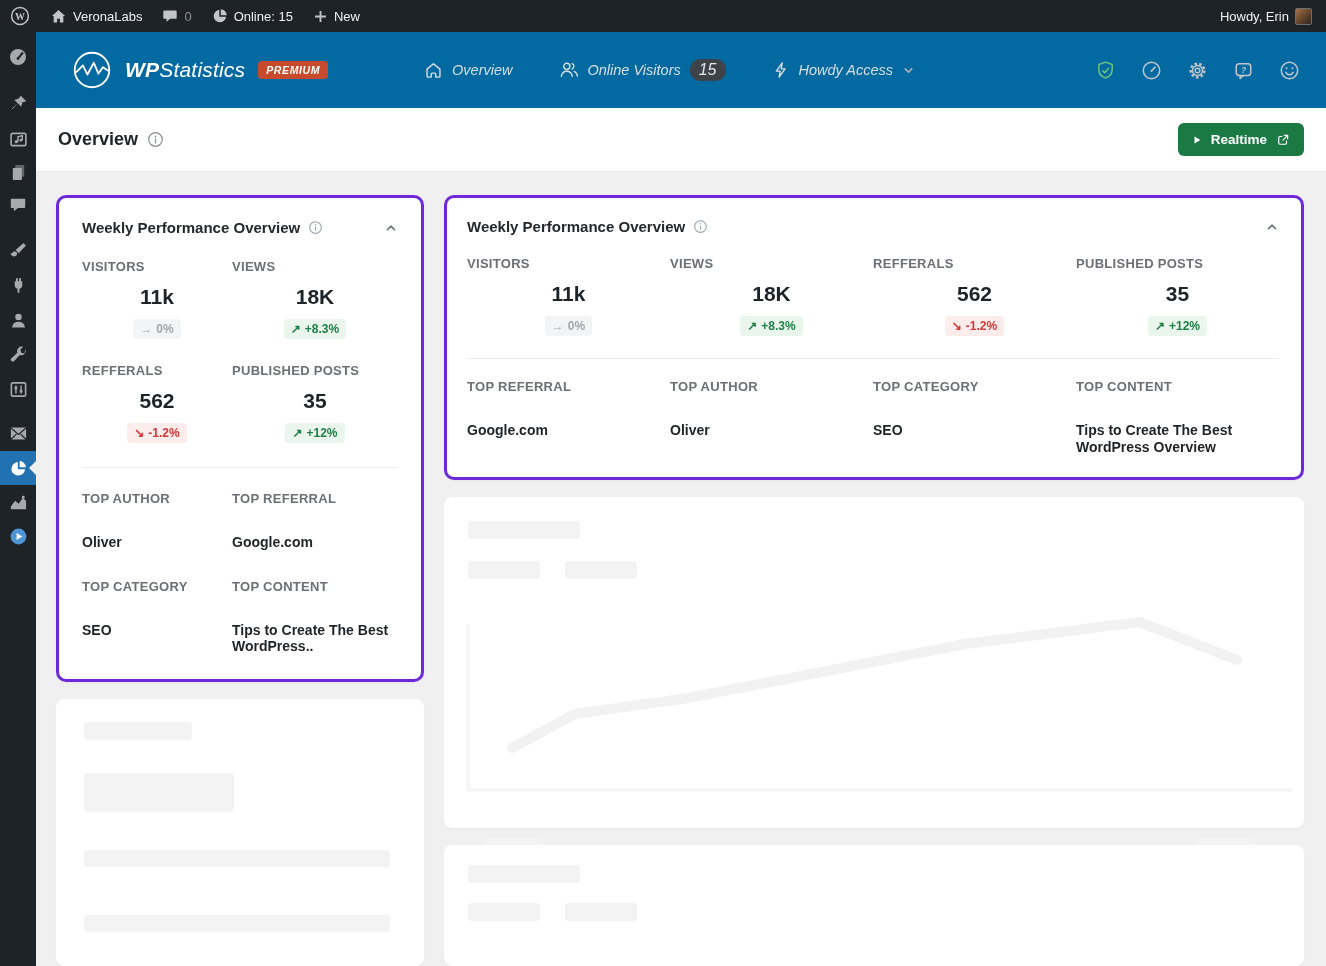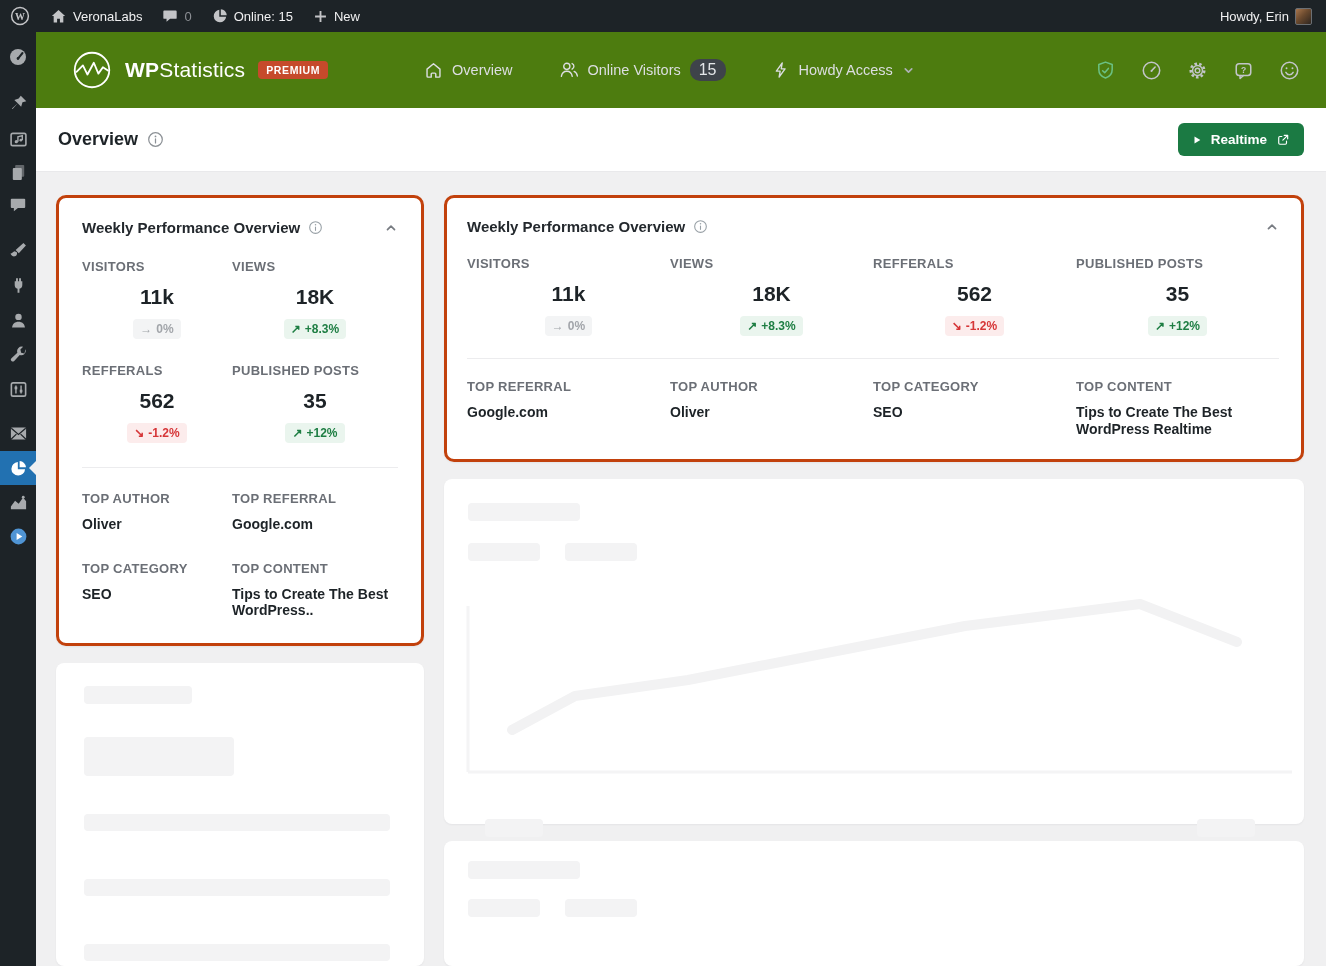--- a/index.html
+++ b/index.html
@@ -21,21 +21,21 @@
   .sidebar { position:absolute; top:32px; left:0; width:36px; height:934px; background:#1d2327; z-index:8; }
   .sb-item { position:absolute; left:0; width:36px; height:34px; display:flex; align-items:center;
     justify-content:center; color:#a7aaad; cursor:pointer; }
   .sb-item.active { background:#2271b1; }
   .sb-item.active::after { content:""; position:absolute; right:0; top:50%; transform:translateY(-50%);
     width:0; height:0; border:7px solid transparent; border-left-width:0; border-right-color:#f0f0f1; }
 
   
   .main { position:absolute; top:32px; left:36px; width:1290px; height:934px; }
 
-  .wps-header { height:76px; background:#4d7c0f; display:flex; align-items:center; padding:0 26px 0 36px; }
+  .wps-header { height:76px; background:#0369a1; display:flex; align-items:center; padding:0 26px 0 36px;font-style:italic; }
   .brand { display:flex; align-items:center; gap:13px; }
   .brand-text { font-size:21px; color:#fff; letter-spacing:.2px; }
   .brand-text .bold { font-weight:700; }
   .brand-text .light { font-weight:400; }
   .premium-badge { background:#c64a2b; color:#fff; font-size:10.5px; font-weight:700; letter-spacing:.6px;
     padding:3px 8px; border-radius:4px; }
   .wps-nav { display:flex; align-items:center; gap:46px; margin-left:96px; }
   .nav-item { display:flex; align-items:center; gap:9px; color:#dcdee1; font-size:14.5px; cursor:pointer; }
   .nav-badge { background:#3e434a; color:#e4e6e9; font-size:16px; padding:2px 9px; border-radius:10px; }
   .wps-utils { margin-left:auto; display:flex; align-items:center; gap:25px; }
@@ -49,21 +49,21 @@
     color:#fff; border:none; border-radius:6px; padding:9px 14px; font-size:13.5px; font-weight:700;
     font-family:"Liberation Sans",sans-serif; cursor:pointer; }
 
   
   .content { position:absolute; top:140px; left:0; right:0; bottom:0; padding:23px 22px 0 20px;
     display:flex; gap:20px; overflow:hidden; }
   .col-left { width:368px; flex:none; display:flex; flex-direction:column; gap:17px; }
   .col-right { flex:1; display:flex; flex-direction:column; gap:17px; }
 
   .card { background:#fff; border-radius:8px; box-shadow:0 1px 2px rgba(16,24,40,.05); }
-  .card.highlight { border:3px solid #c2410c; border-radius:10px; }
+  .card.highlight { border:3px solid #6d28d9; border-radius:10px; }
 
   .card-head { display:flex; align-items:center; gap:8px; }
   .card-title { font-size:15px; font-weight:700; color:#23282d; }
   .collapse-btn { margin-left:auto; display:flex; align-items:center; cursor:pointer; }
 
   .compact-card { padding:21px 23px 24px; }
   .wide-card { padding:20px 22px 22px 20px; }
 
   .stats-grid2 { display:grid; grid-template-columns:150px 1fr; row-gap:24px; margin-top:23px; }
   .stats-grid4 { display:grid; grid-template-columns:repeat(4,1fr); margin-top:21px; }
@@ -74,21 +74,21 @@
     padding:3px 7px; border-radius:4px; }
   .badge.up { color:#1e7e43; background:#eaf5ee; }
   .badge.down { color:#d63638; background:#fcecec; }
   .badge.neutral { color:#a2a5aa; background:#f3f4f5; }
 
   .divider { height:1px; background:#ececee; margin:24px 0 23px; }
   .wide-card .divider { margin:22px 0 20px; }
 
   .tops-grid2 { display:grid; grid-template-columns:150px 1fr; row-gap:28px; }
   .tops-grid4 { display:grid; grid-template-columns:repeat(4,1fr); }
-  .top-value { font-size:14px; font-weight:600; color:#1d2327; line-height:1.18; margin-top:10px; }
+  .top-value { font-size:14px; font-weight:600; color:#1d2327; line-height:1.18; margin-top:28px; }
   .top-content-w { max-width:170px; }
 
   
   .skel { position:absolute; background:#f3f3f4; border-radius:4px; }
   .left-skel-card { position:relative; height:420px; }
   .chart-card { position:relative; height:385px; }
   .bottom-card { position:relative; height:140px; }
   .chart-svg { position:absolute; left:20px; top:120px; }
 </style>
 </head>
@@ -488,21 +488,21 @@
             <div>
               <div class="stat-label">TOP AUTHOR</div>
               <div class="top-value">Oliver</div>
             </div>
             <div>
               <div class="stat-label">TOP CATEGORY</div>
               <div class="top-value">SEO</div>
             </div>
             <div>
               <div class="stat-label">TOP CONTENT</div>
-              <div class="top-value top-content-w">Tips to Create The Best WordPress Realtime</div>
+              <div class="top-value top-content-w">Tips to Create The Best WordPress Overview</div>
             </div>
           </div>
         </div>
 
         <div class="card chart-card">
           <div class="skel" style="left:24px; top:24px; width:112px; height:18px;"></div>
           <div class="skel" style="left:24px; top:64px; width:72px; height:18px;"></div>
           <div class="skel" style="left:121px; top:64px; width:72px; height:18px;"></div>
           <svg class="chart-svg" width="830" height="185" viewBox="0 0 830 185">
             <path d="M4 7V173M4 173H828" stroke="#f4f4f5" stroke-width="3" fill="none"></path>

